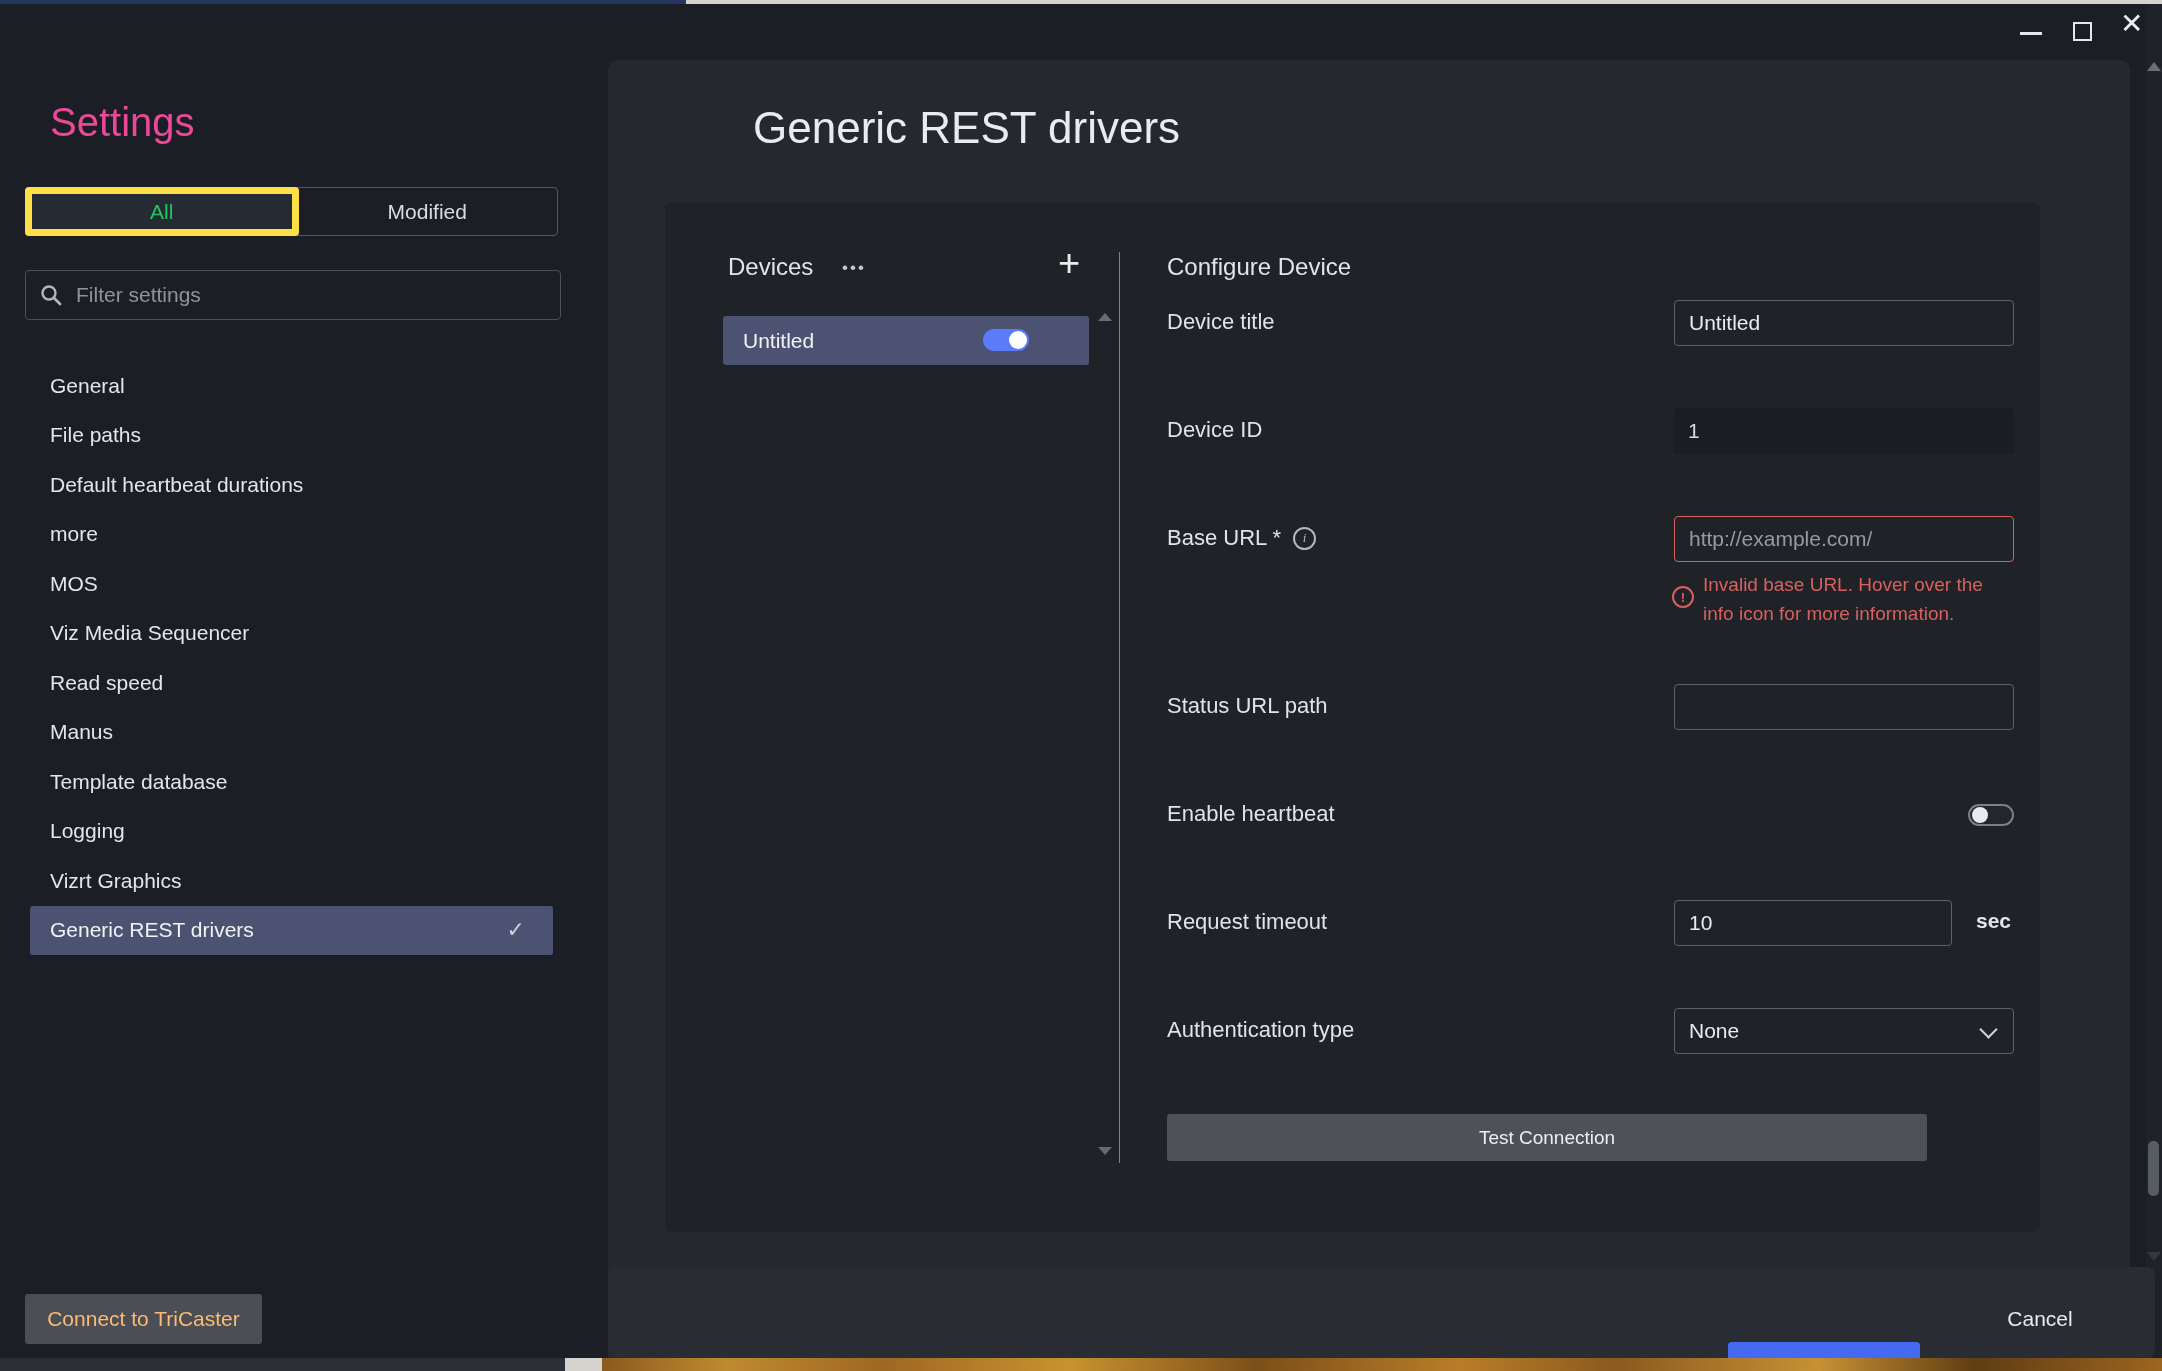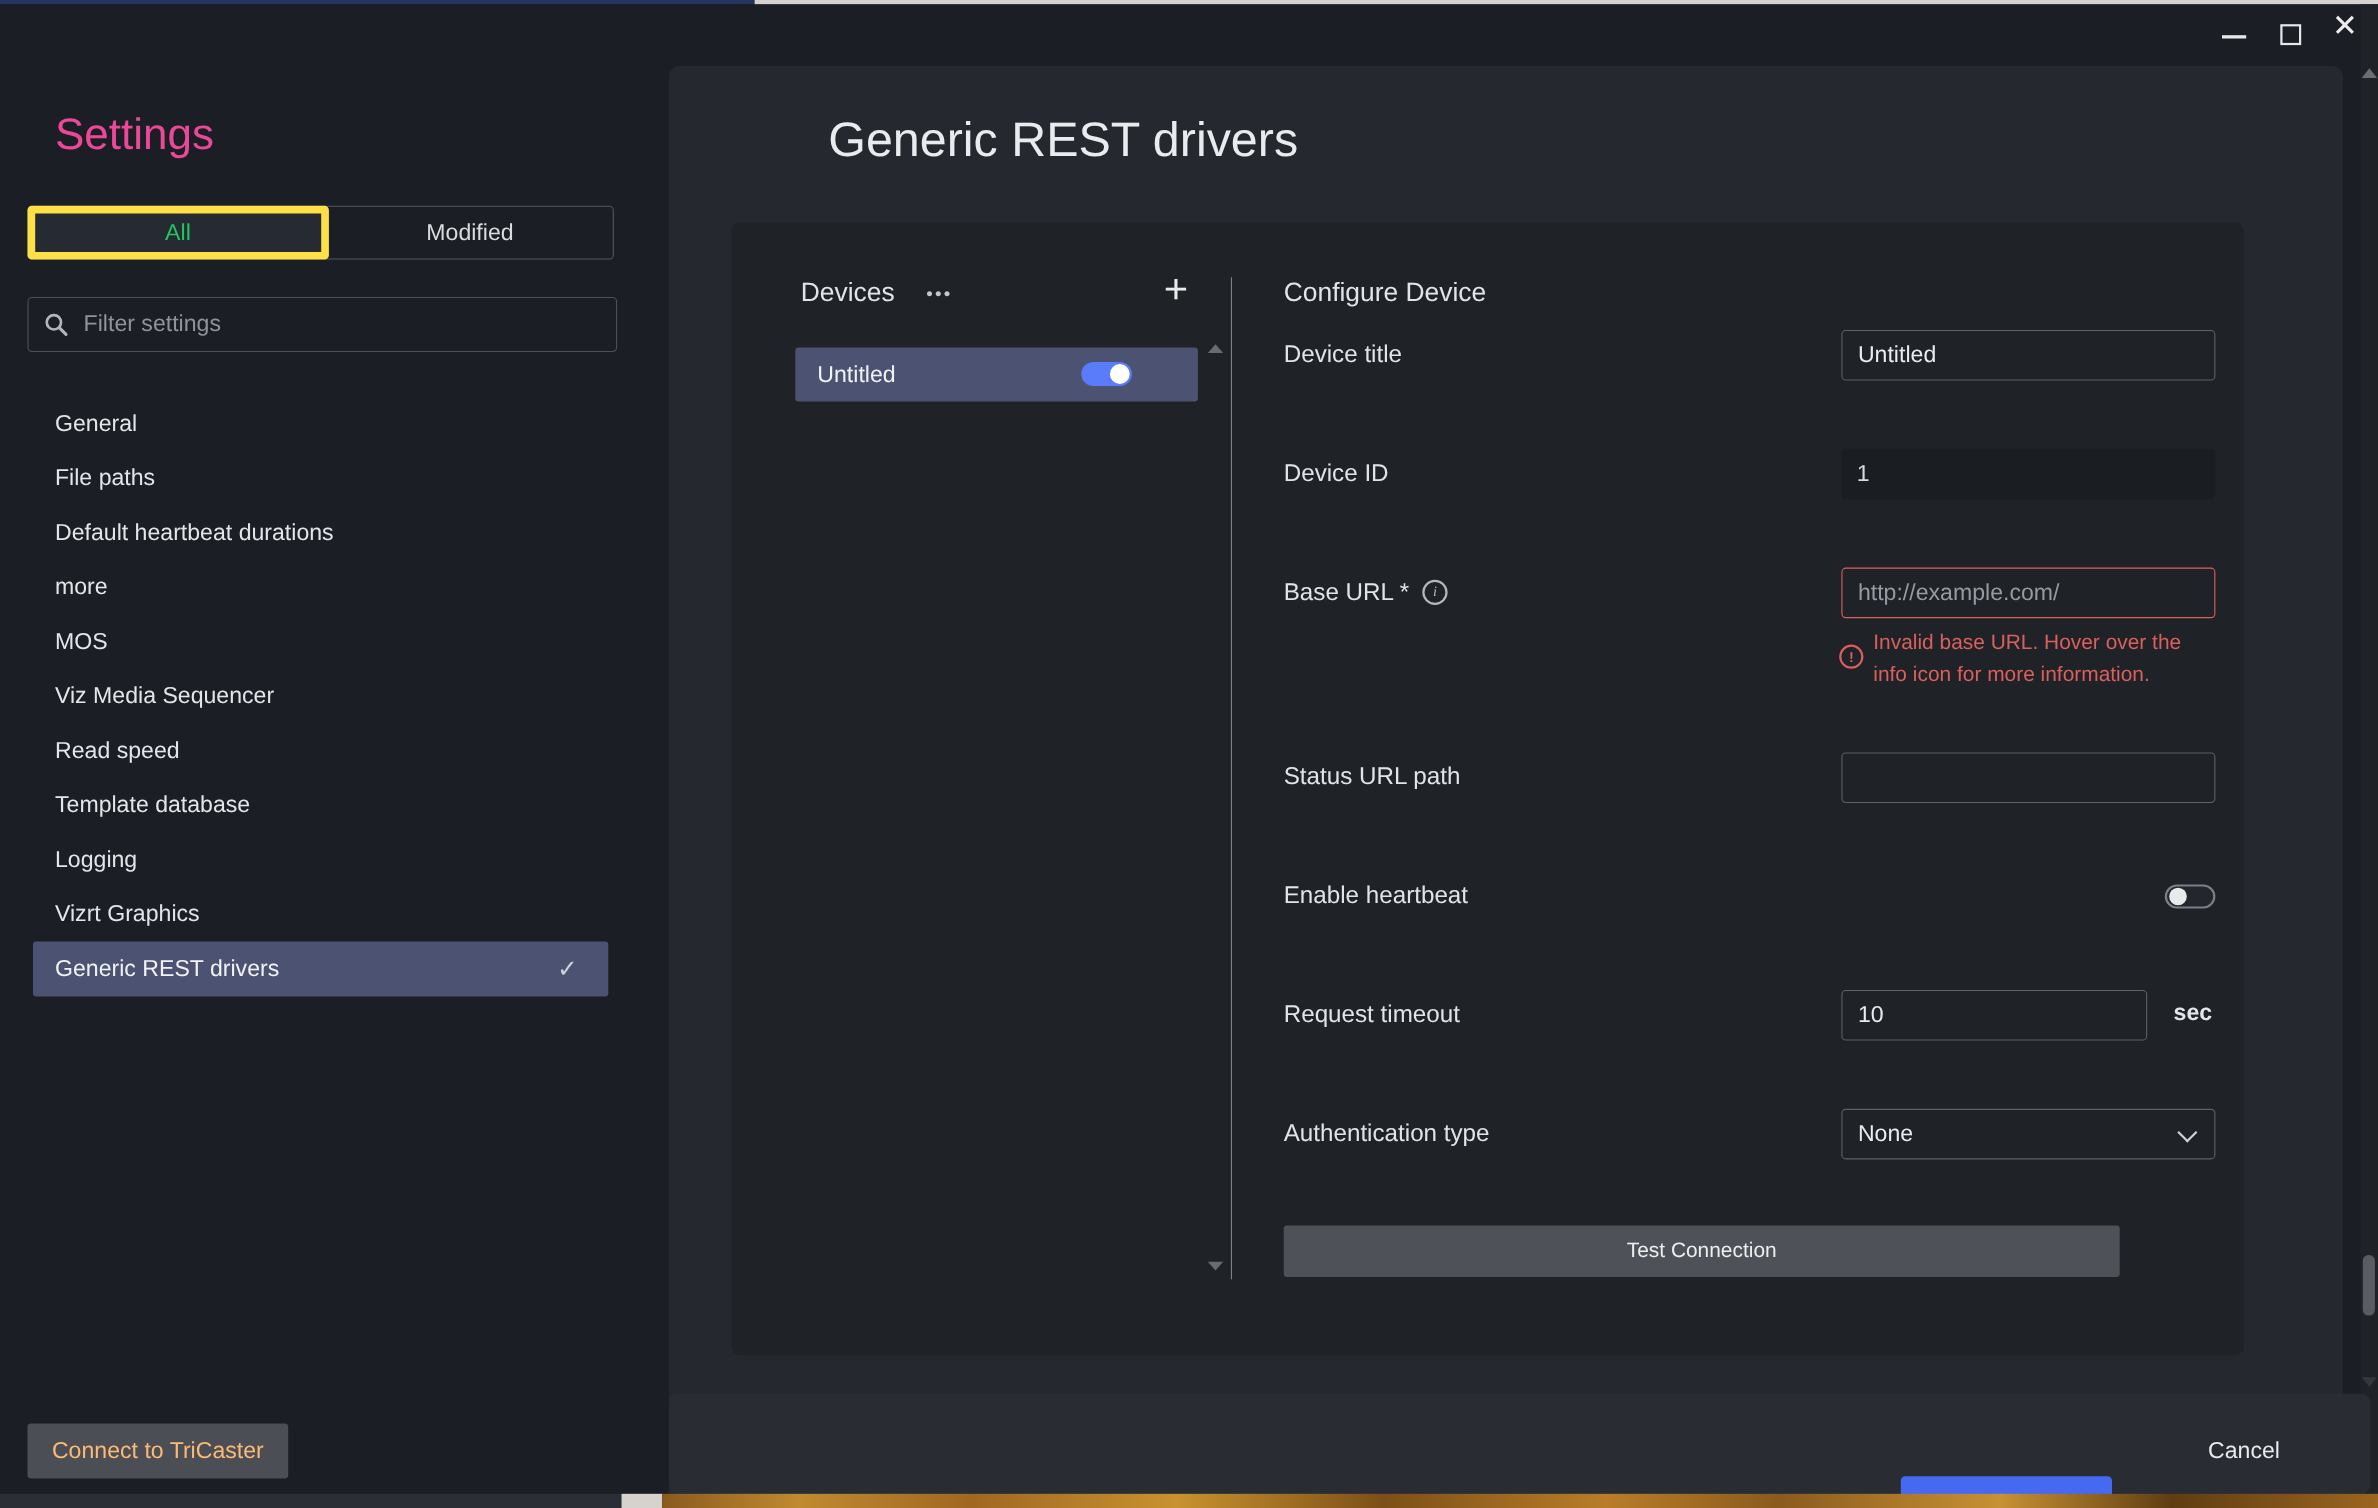--- a/index.html
+++ b/index.html
@@ -139,20 +139,23 @@
     <div class="nav-item">
         <span>MOS</span>
       </div>
     <div class="nav-item">
         <span>Viz Media Sequencer</span>
       </div>
     <div class="nav-item">
         <span>Read speed</span>
       </div>
     <div class="nav-item">
+        <span>Manus</span>
+      </div>
+    <div class="nav-item">
         <span>Template database</span>
       </div>
     <div class="nav-item">
         <span>Logging</span>
       </div>
     <div class="nav-item">
         <span>Vizrt Graphics</span>
       </div>
     <div class="nav-item selected">
       <span>Generic REST drivers</span>

